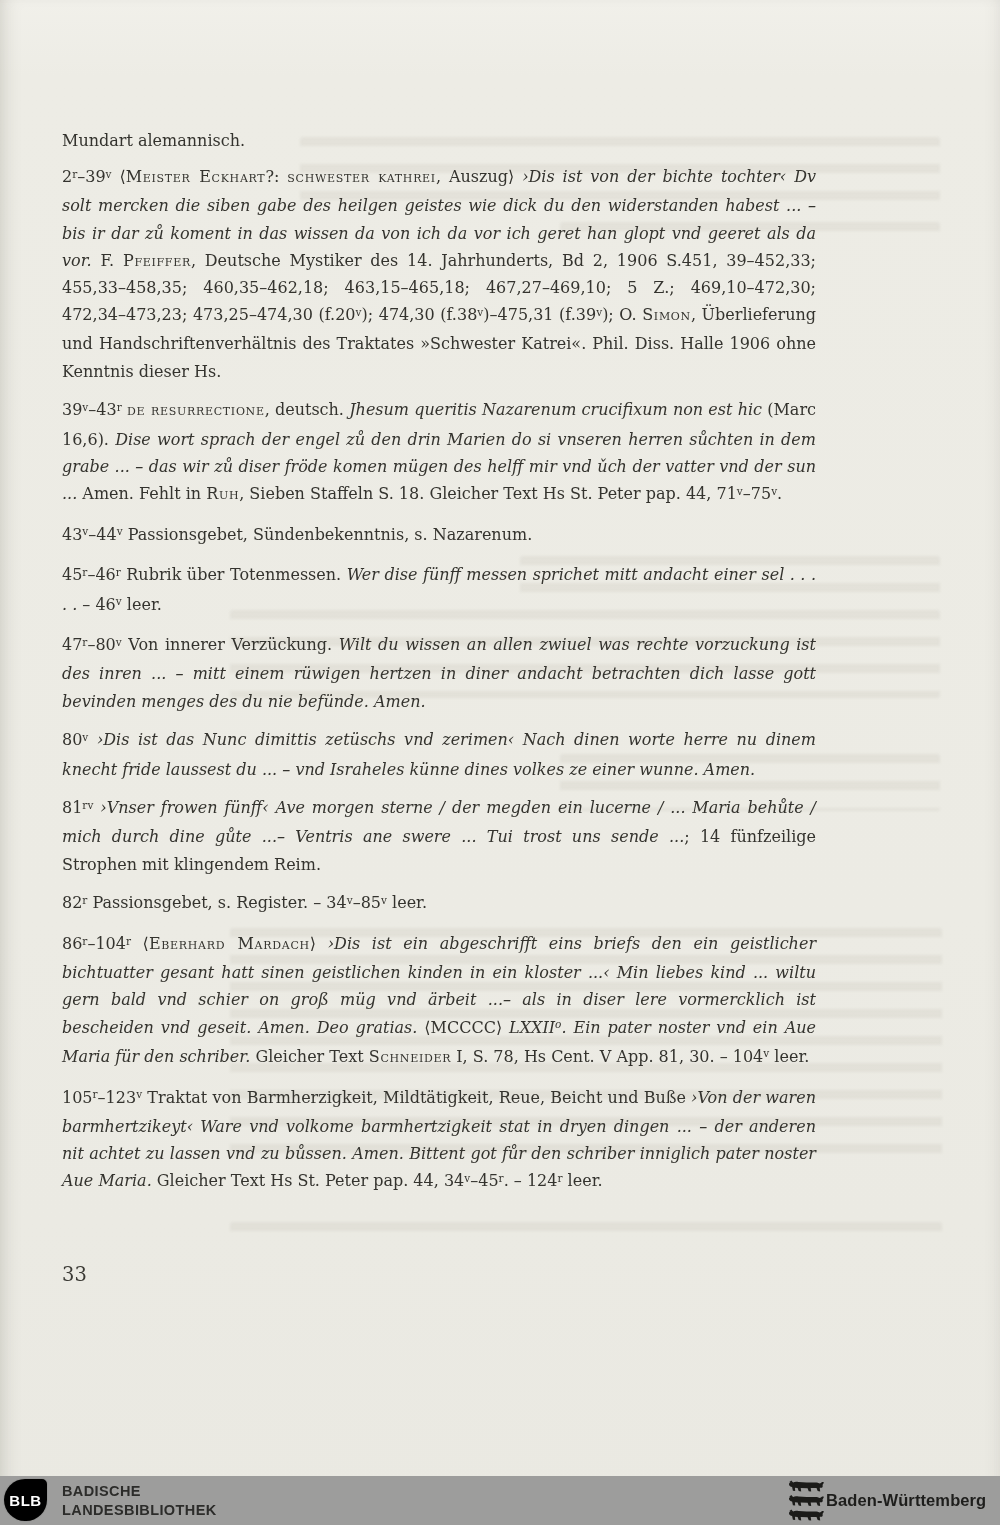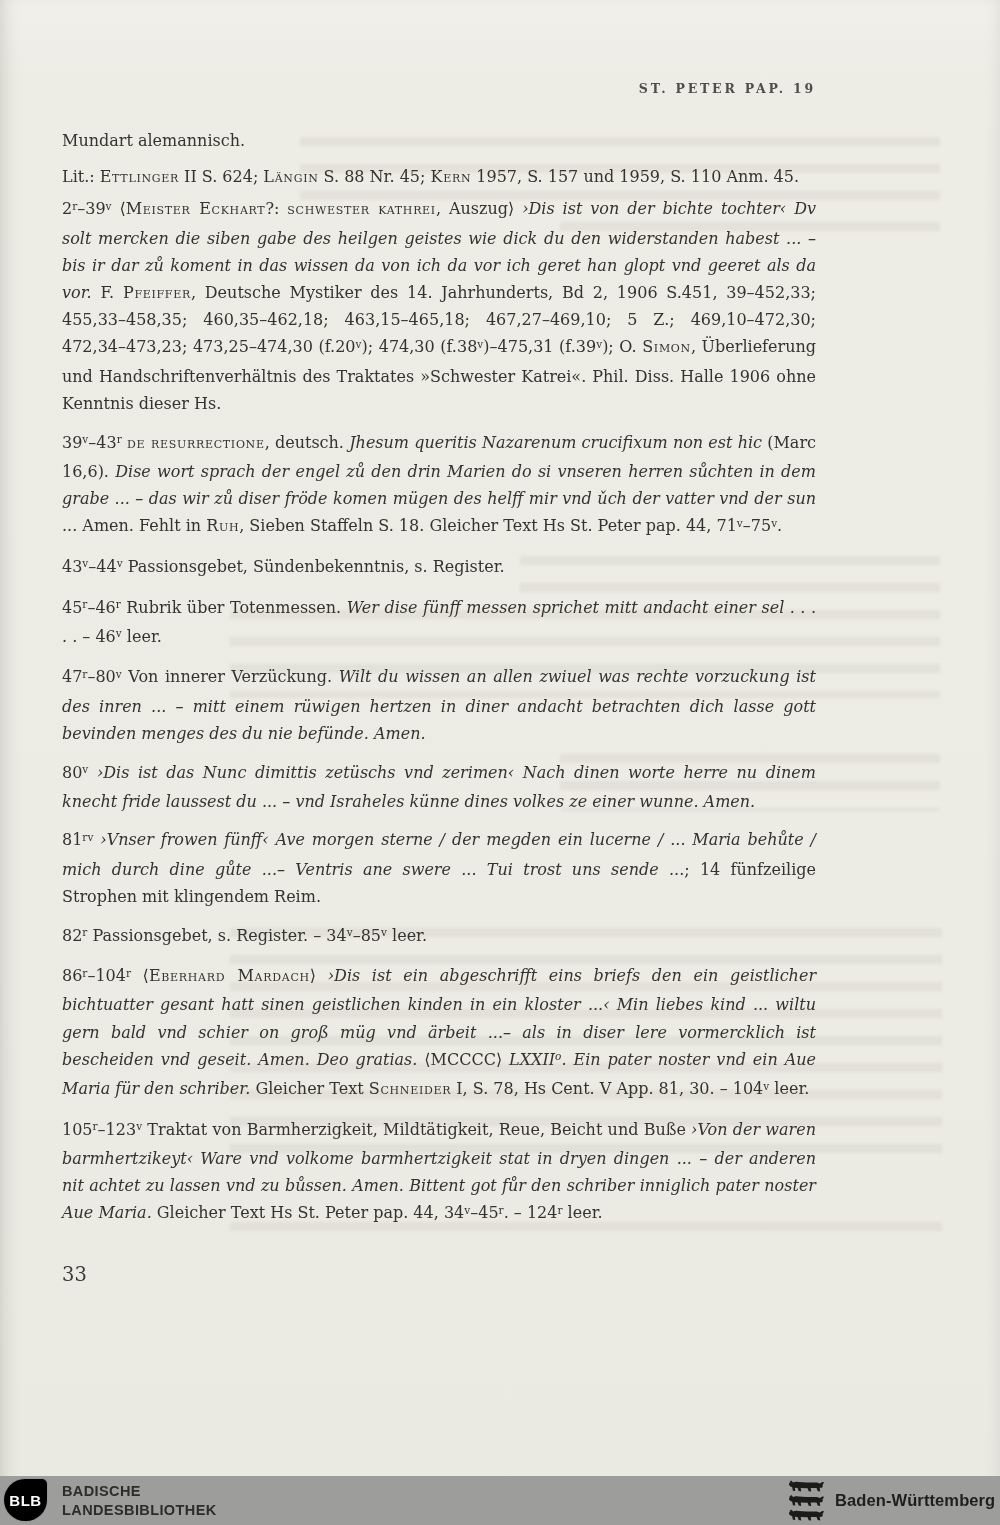--- a/index.html
+++ b/index.html
@@ -66,46 +66,44 @@
     box-shadow:0 0 0 1px rgba(0,0,0,.05);
   }
   .blb-logo span{color:#ffffff;font-weight:bold;font-size:15px;letter-spacing:.5px;}
   .library-name{
     position:absolute;left:62px;top:6px;
     font-weight:bold;font-size:14.5px;line-height:19px;
     color:#2c2c2a;letter-spacing:.4px;
   }
   .bw-group{
     position:absolute;left:788px;top:2px;height:45px;
-    display:flex;align-items:center;gap:9px;
+    display:flex;align-items:center;
   }
   .bw-group svg{display:block;}
   .state-name{font-weight:bold;font-size:16.5px;color:#1e1e1c;letter-spacing:.1px;}
 </style>
 </head>
 <body>
 
 <div class="page">
 
   <div class="ghost gh1"></div>
   <div class="ghost gh2"></div>
   <div class="ghost gh3"></div>
   <div class="ghost gh4"></div>
   <div class="ghost gh5"></div>
   <div class="ghost gh6"></div>
   <div class="ghost gh7"></div>
 
-  <div class="running-head">ST. PETER PAP. 19</div>
 
   <div class="text-block" style="color: rgb(52, 51, 46);">
       <p class="g9"><span>Mundart alemannisch.</span></p>
-      <p class="g5"><span>Lit.: </span><span class="sc">Ettlinger</span><span> II S. 624; </span><span class="sc">Längin</span><span> S. 88 Nr. 45; </span><span class="sc">Kern</span><span> 1957, S. 157 und 1959, S. 110 Anm. 45.</span></p>
       <p><span>2</span><span class="sup">r</span><span>–39</span><span class="sup">v</span><span> ⟨</span><span class="sc">Meister Eckhart</span><span>?: </span><span class="sc">schwester kathrei</span><span>, Auszug⟩ </span><span class="i">›Dis ist von der bichte tochter‹ Dv solt mercken die siben gabe des heilgen geistes wie dick du den widerstanden habest ... – bis ir dar zů koment in das wissen da von ich da vor ich geret han glopt vnd geeret als da vor.</span><span> F. </span><span class="sc">Pfeiffer</span><span>, Deutsche Mystiker des 14. Jahrhunderts, Bd 2, 1906 S.451, 39–452,33; 455,33–458,35; 460,35–462,18; 463,15–465,18; 467,27–469,10; 5 Z.; 469,10–472,30; 472,34–473,23; 473,25–474,30 (f.20</span><span class="sup">v</span><span>); 474,30 (f.38</span><span class="sup">v</span><span>)–475,31 (f.39</span><span class="sup">v</span><span>); O. </span><span class="sc">Simon</span><span>, Überlieferung und Handschriftenverhältnis des Traktates »Schwester Katrei«. Phil. Diss. Halle 1906 ohne Kenntnis dieser Hs.</span></p>
       <p><span>39</span><span class="sup">v</span><span>–43</span><span class="sup">r</span><span> </span><span class="sc">de resurrectione</span><span>, deutsch. </span><span class="i">Jhesum queritis Nazarenum crucifixum non est hic</span><span> (Marc 16,6). </span><span class="i">Dise wort sprach der engel zů den drin Marien do si vnseren herren sůchten in dem grabe ... – das wir zů diser fröde komen mügen des helff mir vnd ǔch der vatter vnd der sun ...</span><span> Amen. Fehlt in </span><span class="sc">Ruh</span><span>, Sieben Staffeln S. 18. Gleicher Text Hs St. Peter pap. 44, 71</span><span class="sup">v</span><span>–75</span><span class="sup">v</span><span>.</span></p>
-      <p><span>43</span><span class="sup">v</span><span>–44</span><span class="sup">v</span><span> Passionsgebet, Sündenbekenntnis, s. Register.</span></p>
+      <p><span>43</span><span class="sup">v</span><span>–44</span><span class="sup">v</span><span> Passionsgebet, Sündenbekenntnis, s. Nazarenum.</span></p>
       <p><span>45</span><span class="sup">r</span><span>–46</span><span class="sup">r</span><span> Rubrik über Totenmessen. </span><span class="i">Wer dise fünff messen sprichet mitt andacht einer sel . . . . .</span><span> – 46</span><span class="sup">v</span><span> leer.</span></p>
       <p><span>47</span><span class="sup">r</span><span>–80</span><span class="sup">v</span><span> Von innerer Verzückung. </span><span class="i">Wilt du wissen an allen zwiuel was rechte vorzuckung ist des inren ... – mitt einem rüwigen hertzen in diner andacht betrachten dich lasse gott bevinden menges des du nie befünde. Amen.</span></p>
       <p><span>80</span><span class="sup">v</span><span> </span><span class="i">›Dis ist das Nunc dimittis zetüschs vnd zerimen‹ Nach dinen worte herre nu dinem knecht fride laussest du ... – vnd Israheles künne dines volkes ze einer wunne. Amen.</span></p>
       <p><span>81</span><span class="sup">rv</span><span> </span><span class="i">›Vnser frowen fünff‹ Ave morgen sterne / der megden ein lucerne / ... Maria behůte / mich durch dine gůte ...– Ventris ane swere ... Tui trost uns sende ...</span><span>; 14 fünfzeilige Strophen mit klingendem Reim.</span></p>
       <p><span>82</span><span class="sup">r</span><span> Passionsgebet, s. Register. – 34</span><span class="sup">v</span><span>–85</span><span class="sup">v</span><span> leer.</span></p>
       <p><span>86</span><span class="sup">r</span><span>–104</span><span class="sup">r</span><span> ⟨</span><span class="sc">Eberhard Mardach</span><span>⟩ </span><span class="i">›Dis ist ein abgeschrifft eins briefs den ein geistlicher bichtuatter gesant hatt sinen geistlichen kinden in ein kloster ...‹ Min liebes kind ... wiltu gern bald vnd schier on groß müg vnd ärbeit ...– als in diser lere vormercklich ist bescheiden vnd geseit. Amen. Deo gratias.</span><span> ⟨MCCCC⟩ </span><span class="i">LXXII</span><span class="i sup">o</span><span class="i">. Ein pater noster vnd ein Aue Maria für den schriber.</span><span> Gleicher Text </span><span class="sc">Schneider</span><span> I, S. 78, Hs Cent. V App. 81, 30. – 104</span><span class="sup">v</span><span> leer.</span></p>
       <p><span>105</span><span class="sup">r</span><span>–123</span><span class="sup">v</span><span> Traktat von Barmherzigkeit, Mildtätigkeit, Reue, Beicht und Buße </span><span class="i">›Von der waren barmhertzikeyt‹ Ware vnd volkome barmhertzigkeit stat in dryen dingen ... – der anderen nit achtet zu lassen vnd zu bůssen. Amen. Bittent got fůr den schriber inniglich pater noster Aue Maria.</span><span> Gleicher Text Hs St. Peter pap. 44, 34</span><span class="sup">v</span><span>–45</span><span class="sup">r</span><span>. – 124</span><span class="sup">r</span><span> leer.</span></p>
     </div>
 
   <div class="page-number">33</div>

